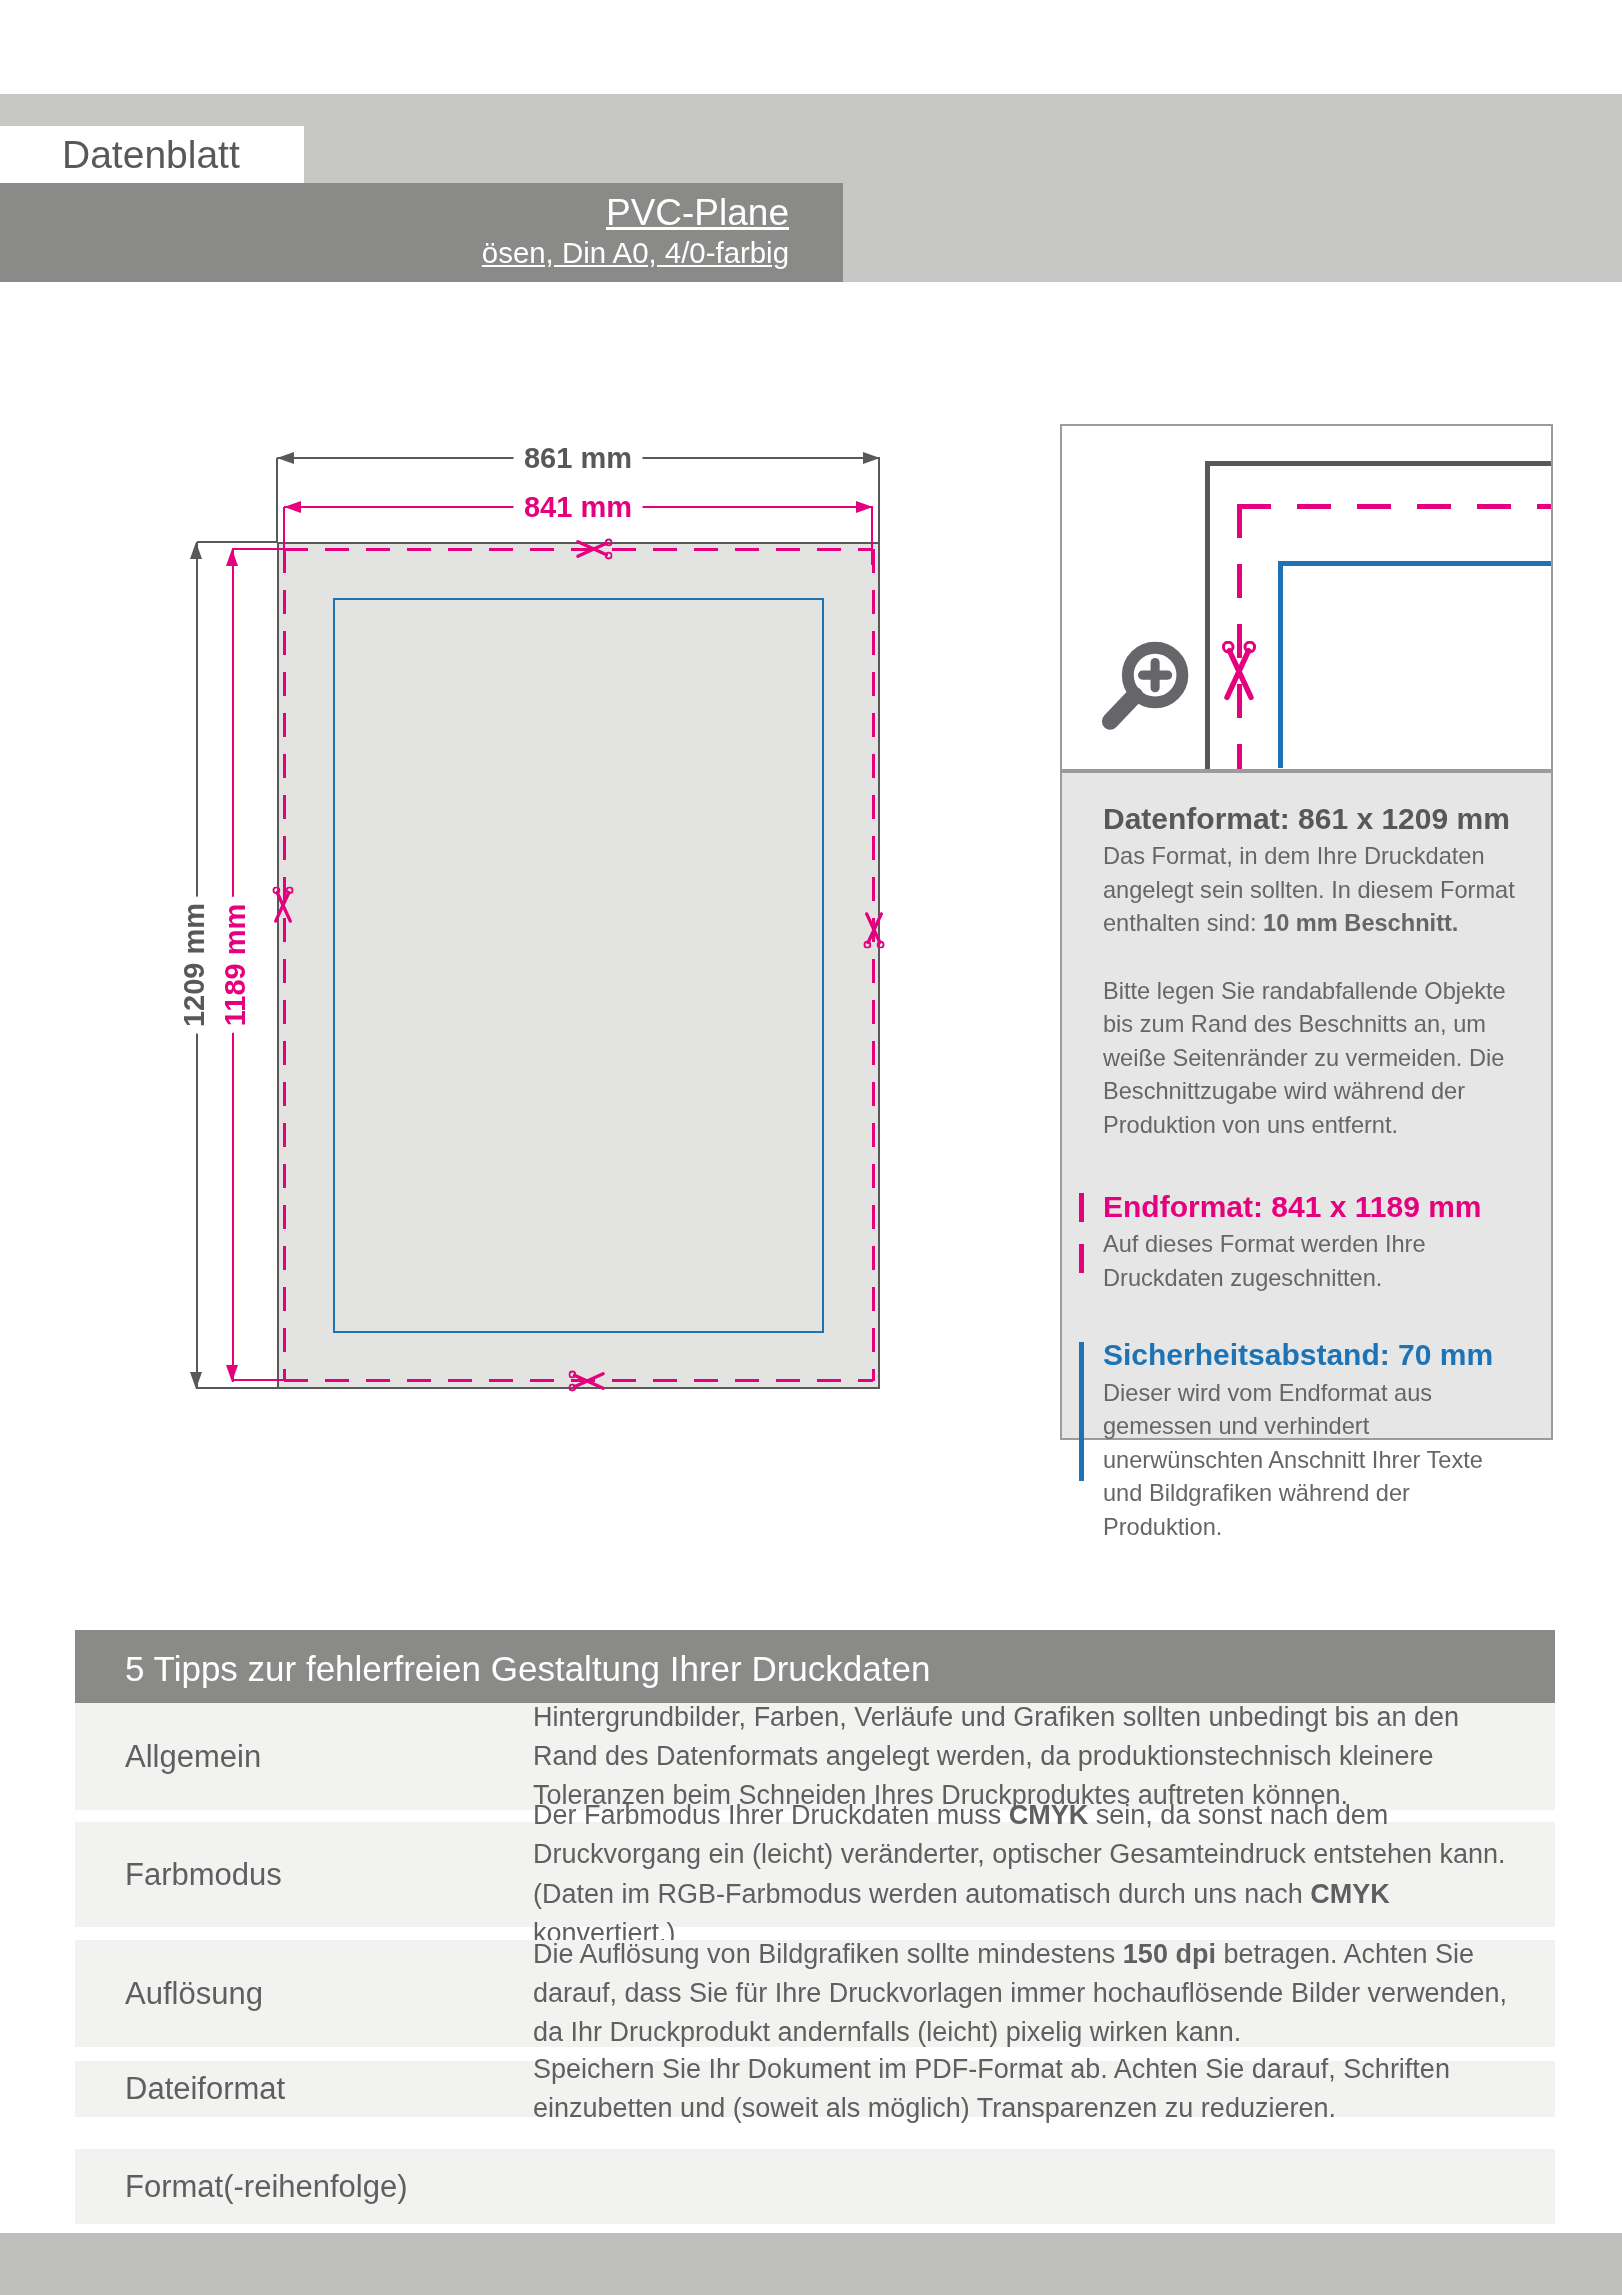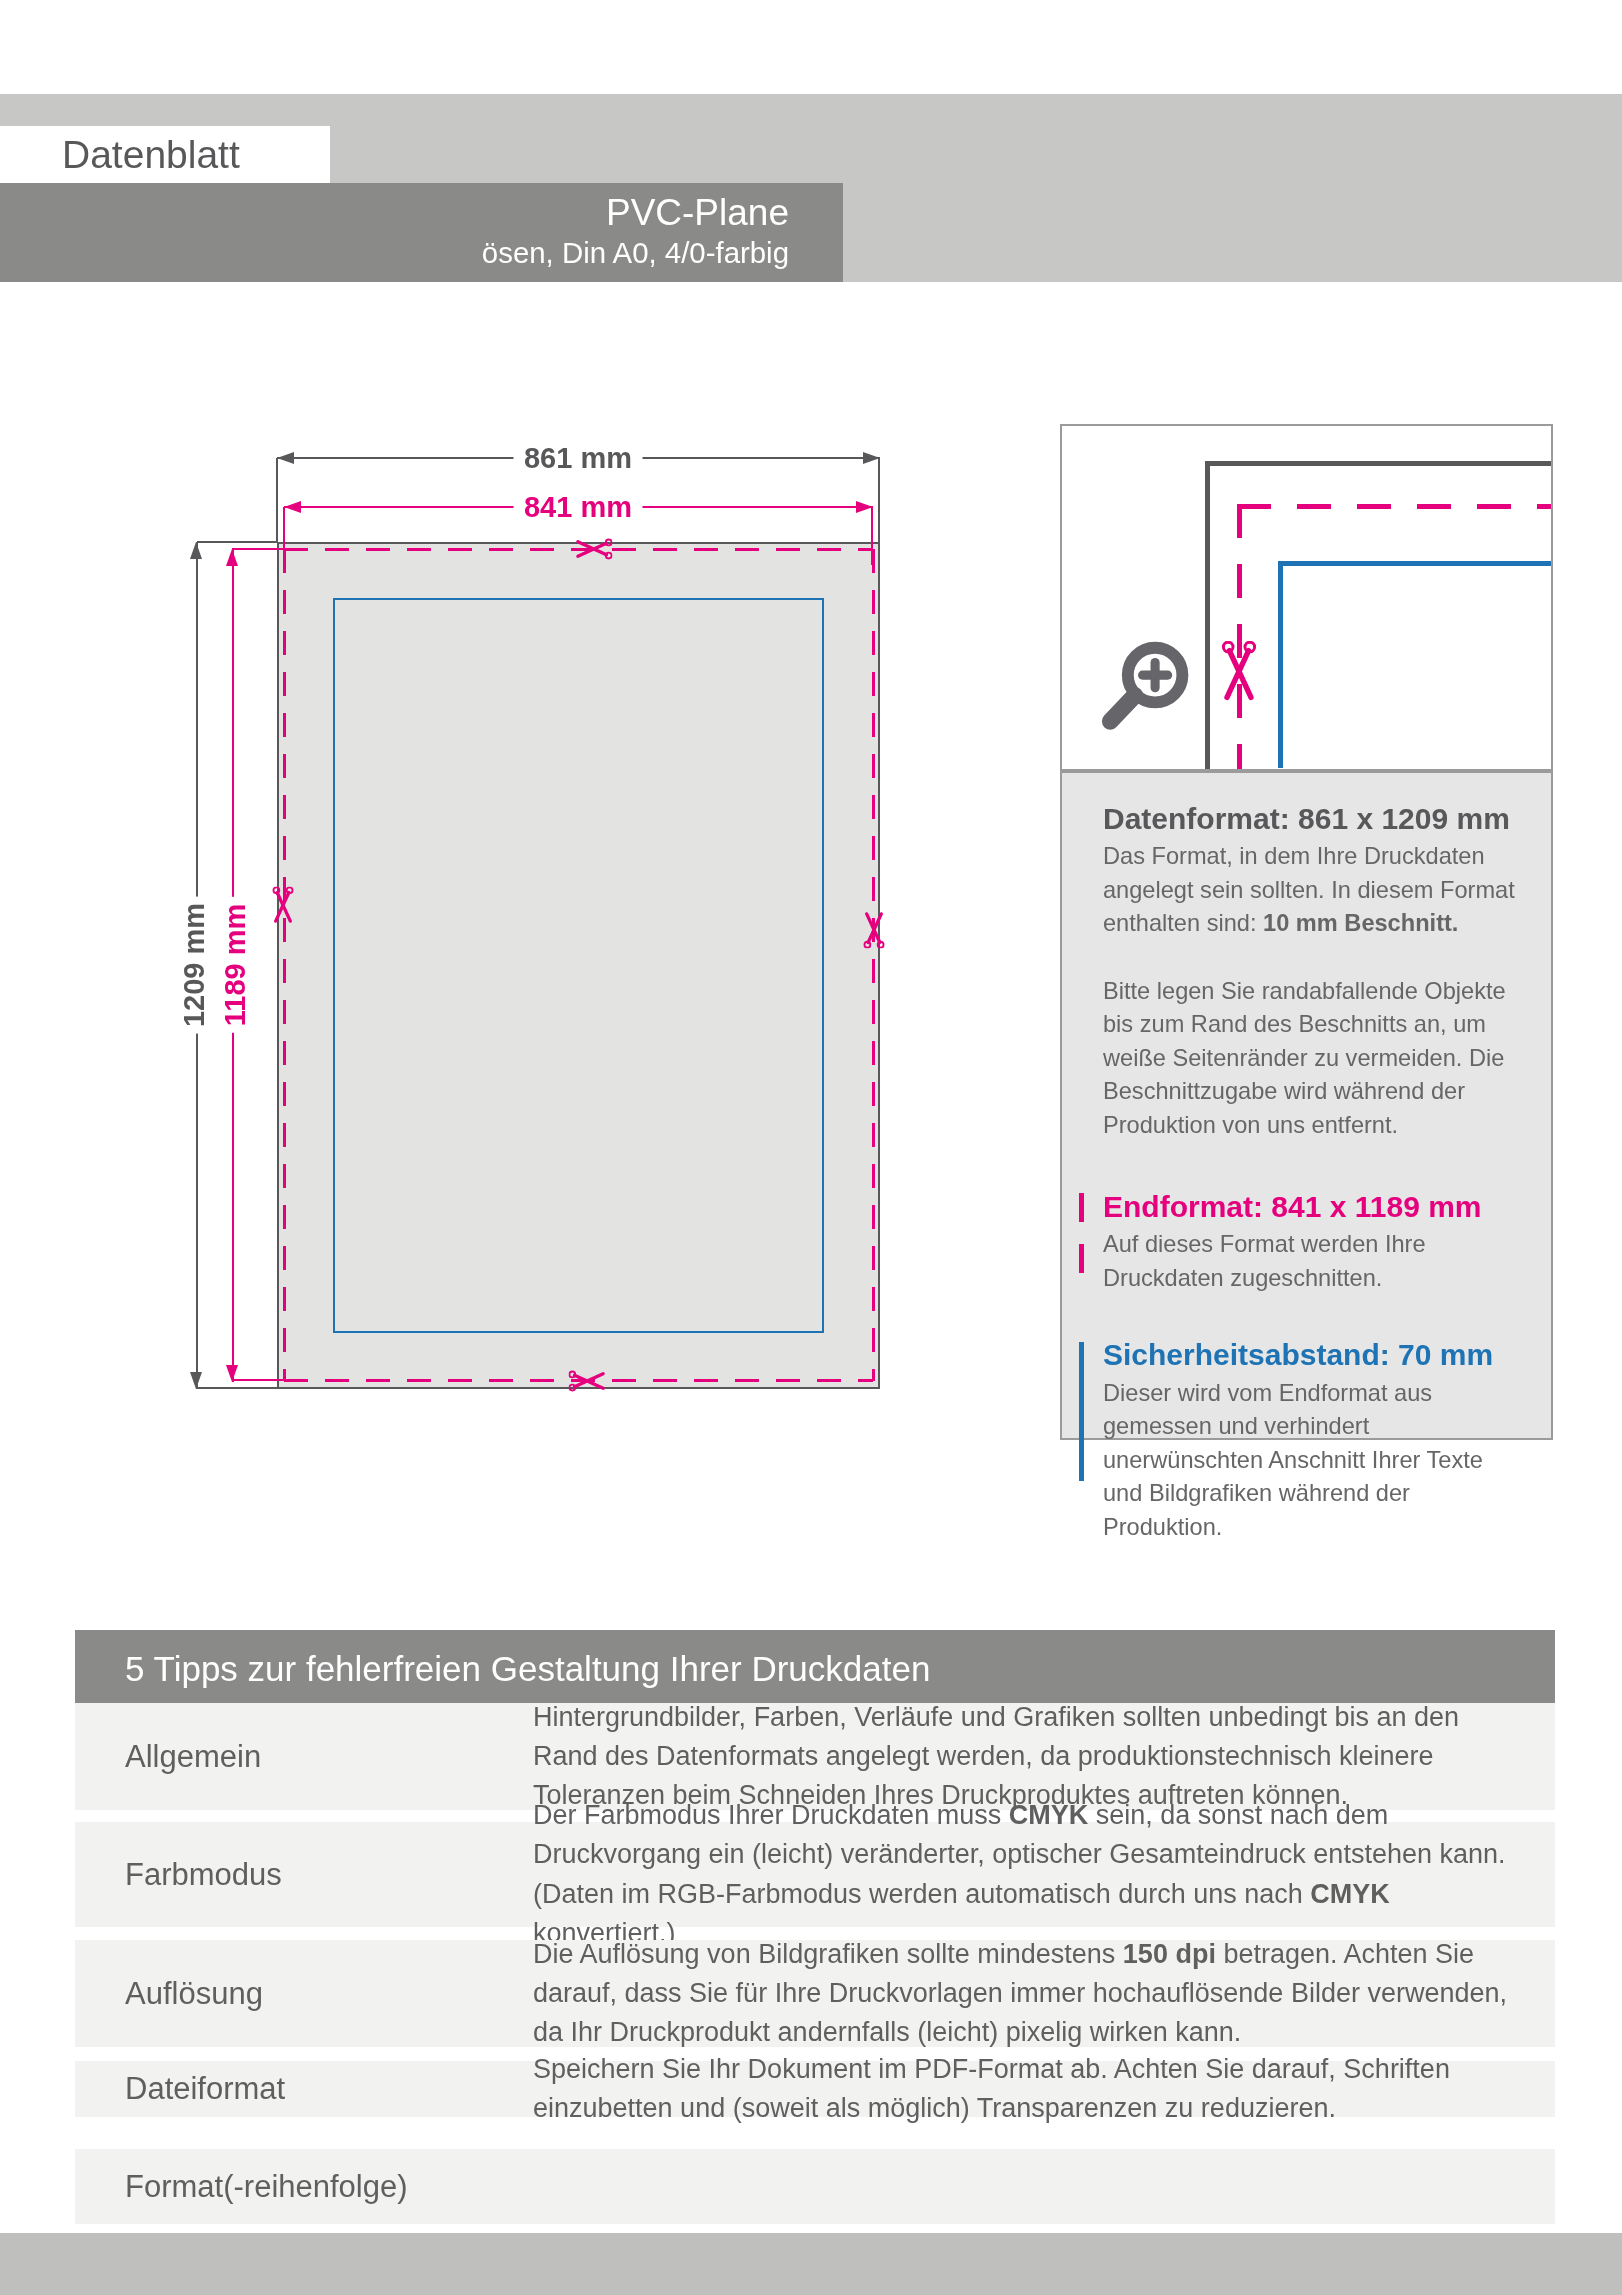--- a/index.html
+++ b/index.html
@@ -6,24 +6,24 @@
     --magenta:#e5007d; --blue:#1e73b4; --darkgray:#58585a; --bargray:#8a8a89;
     --bandgray:#c7c7c6; --panelgray:#e6e6e6; --rowgray:#f2f2f1; --diagfill:#e3e3e2;
     --bodygray:#666666; --labelgray:#5f5f5f; --footergray:#bfbfbe; --boxborder:#9b9b9b;
   }
   html,body{margin:0;padding:0;background:#fff;}
   #canvas{position:relative;width:1623px;height:2295px;background:#fff;overflow:hidden;
           font-family:"Liberation Sans", sans-serif;}
   .abs{position:absolute;}
   
   .band{left:0;top:94px;width:1623px;height:188px;background:var(--bandgray);}
-  .titlebox{left:0;top:126px;width:330px;height:58px;background:#fff;display:flex;align-items:center;}
+  .titlebox{left:0;top:126px;width:304px;height:58px;background:#fff;display:flex;align-items:center;}
   .titlebox span{padding-left:62px;font-size:39px;color:var(--darkgray);}
   .productbar{left:0;top:183px;width:843px;height:99px;background:var(--bargray);
-              box-sizing:border-box;padding-right:54px;text-align:right;color:#fff;}
+              box-sizing:border-box;padding-right:54px;text-align:right;color:#fff;text-decoration:underline;}
   .productbar .l1{font-size:37px;margin-top:7.9px;line-height:43px;}
   .productbar .l2{font-size:29.4px;line-height:37px;}
   
   .fmt{left:277px;top:542px;width:603px;height:847px;background:var(--diagfill);
        border:2.6px solid var(--darkgray);box-sizing:border-box;}
   .dashH{height:3.3px;background:repeating-linear-gradient(90deg,var(--magenta) 0 23.6px,transparent 23.6px 41px);}
   .dashV{width:3.3px;background:repeating-linear-gradient(180deg,var(--magenta) 0 23.6px,transparent 23.6px 41px);}
   .safety{left:333px;top:598px;width:491px;height:735px;border:2.6px solid var(--blue);box-sizing:border-box;}
   
   .dl{background:currentColor;}

